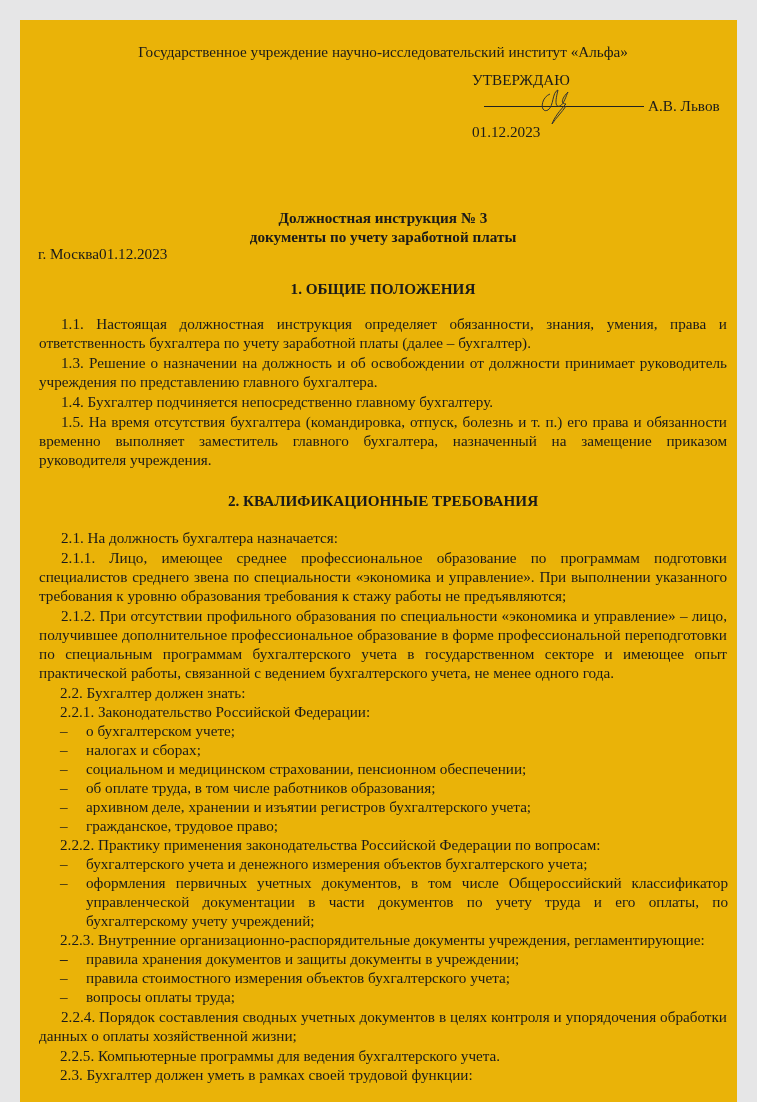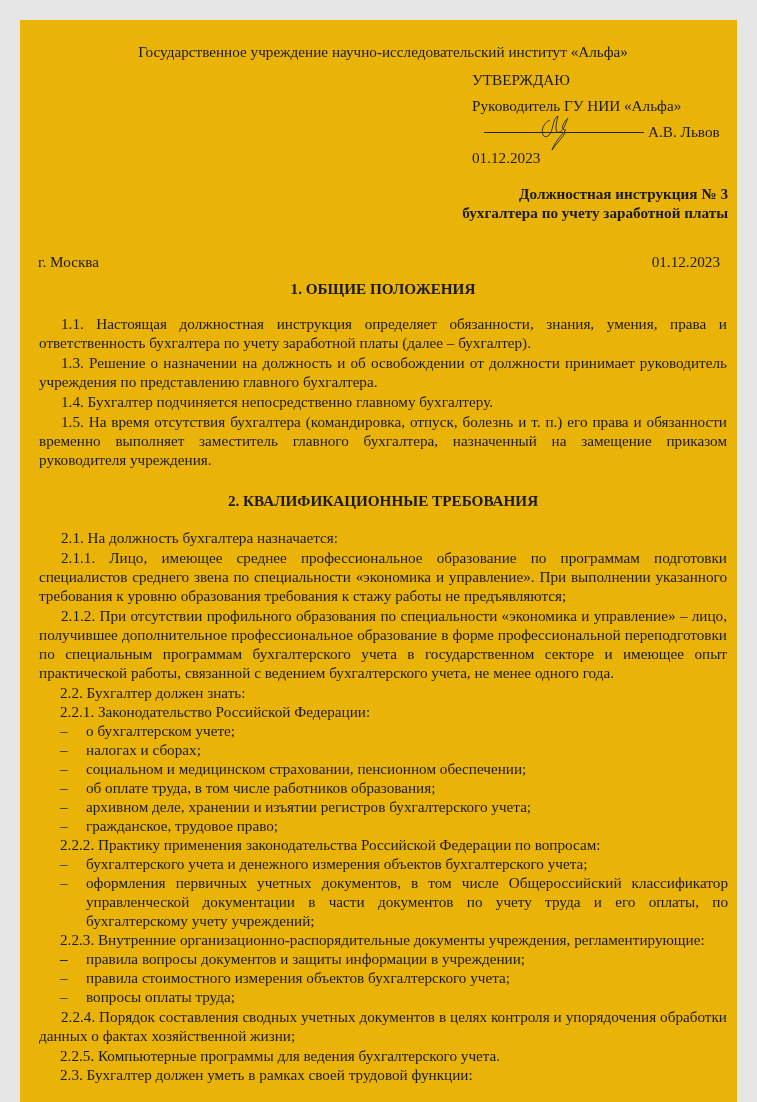--- a/index.html
+++ b/index.html
@@ -32,61 +32,60 @@
     position: absolute; left: 434px; top: 47px; width: 260px;
   }
   .approve .line { height: 26px; line-height: 26px; white-space: nowrap; }
   .sig-row { position: relative; text-align: center; }
   .sig-line {
     display: inline-block; width: 160px; height: 1px; background: #222;
     vertical-align: 4px; position: relative;
   }
   .sig-scribble { position: absolute; left: 52px; top: -22px; }
   .title {
-    position: absolute; left: 0; top: 164px; width: 690px;
-    text-align: right; font-weight: bold; line-height: 19px;
+    position: absolute; left: 0; top: 188px; width: 690px;
+    text-align: center; font-weight: bold; line-height: 19px;
   }
   .city-row {
     position: absolute; left: 0; top: 224px; width: 682px;
-    display: flex; justify-content: space-between; margin-top: 8px;
+    display: flex; justify-content: flex-start;
   }
   .h1 {
     position: absolute; left: 0; width: 690px; text-align: center; font-weight: bold;
   }
   .block { position: absolute; left: 0; width: 690px; text-align: justify; }
   .p { text-indent: 22px; margin: 1px; text-align: justify; text-align-last: left; }
   .pl { padding-left: 22px; margin: 0; }
   .li { position: relative; padding-left: 48px; margin: 0; text-align: justify; text-align-last: left; }
   .li .dash { position: absolute; left: 22px; top: 0; }
 </style>
 </head>
 <body>
 
 <div class="page">
   <div class="content">
 
     <div class="org">Государственное учреждение научно-исследовательский институт «Альфа»</div>
 
     <div class="approve">
       <div class="line">УТВЕРЖДАЮ</div>
-      <div class="line">Руководитель ГУ НИИ «Альфа»</div>
       <div class="line sig-row">
         <span class="sig-line">
           <svg class="sig-scribble" width="40" height="42" viewBox="0 0 40 42">
             <path d="M14 10 C4 14 4 30 12 26 C18 22 16 8 22 6 C20 14 18 24 24 22 C28 20 30 12 32 8 C26 14 24 20 30 20 C24 26 18 34 16 40 C20 34 26 28 30 22" fill="none" stroke="#333" stroke-width="1"></path>
           </svg>
         </span>
         <span>А.В. Львов</span>
       </div>
       <div class="line">01.12.2023</div>
     </div>
 
     <div class="title">
       <div>Должностная инструкция № 3</div>
-      <div>бухгалтера по учету заработной платы</div>
+      <div>документы по учету заработной платы</div>
     </div>
 
     <div class="city-row">
       <span>г. Москва</span>
       <span>01.12.2023</span>
     </div>
 
     <div class="h1" style="top:259px;">1. ОБЩИЕ ПОЛОЖЕНИЯ</div>
 
     <div class="block" style="top:293px;">
@@ -108,22 +107,22 @@
       <p class="li"><span class="dash">–</span><span>налогах и сборах;</span></p>
       <p class="li"><span class="dash">–</span><span>социальном и медицинском страховании, пенсионном обеспечении;</span></p>
       <p class="li"><span class="dash">–</span><span>об оплате труда, в том числе работников образования;</span></p>
       <p class="li"><span class="dash">–</span><span>архивном деле, хранении и изъятии регистров бухгалтерского учета;</span></p>
       <p class="li"><span class="dash">–</span><span>гражданское, трудовое право;</span></p>
       <p class="pl">2.2.2. Практику применения законодательства Российской Федерации по вопросам:</p>
       <p class="li"><span class="dash">–</span><span>бухгалтерского учета и денежного измерения объектов бухгалтерского учета;</span></p>
       <p class="li"><span class="dash">–</span><span>оформления первичных учетных документов, в том числе Общероссийский классификатор управленческой документации в части документов по учету труда и его оплаты, по бухгалтерскому учету учреждений;</span></p>
       <p class="pl">2.2.3. Внутренние организационно-распорядительные документы учреждения, регламентирующие:</p>
       <p class="li"><span class="dash">–</span></p>
-      <p class="li"><span class="dash">–</span><span>правила вопросы документов и защиты информации в учреждении;</span></p>
+      <p class="li"><span class="dash">–</span><span>правила хранения документов и защиты документы в учреждении;</span></p>
       <p class="li"><span class="dash">–</span><span>правила стоимостного измерения объектов бухгалтерского учета;</span></p>
       <p class="li"><span class="dash">–</span><span>вопросы оплаты труда;</span></p>
-      <p class="p">2.2.4. Порядок составления сводных учетных документов в целях контроля и упорядочения обработки данных о фактах хозяйственной жизни;</p>
+      <p class="p">2.2.4. Порядок составления сводных учетных документов в целях контроля и упорядочения обработки данных о оплаты хозяйственной жизни;</p>
       <p class="pl">2.2.5. Компьютерные программы для ведения бухгалтерского учета.</p>
       <p class="pl">2.3. Бухгалтер должен уметь в рамках своей трудовой функции:</p>
     </div>
 
   </div>
 </div>
 
 </body></html>

